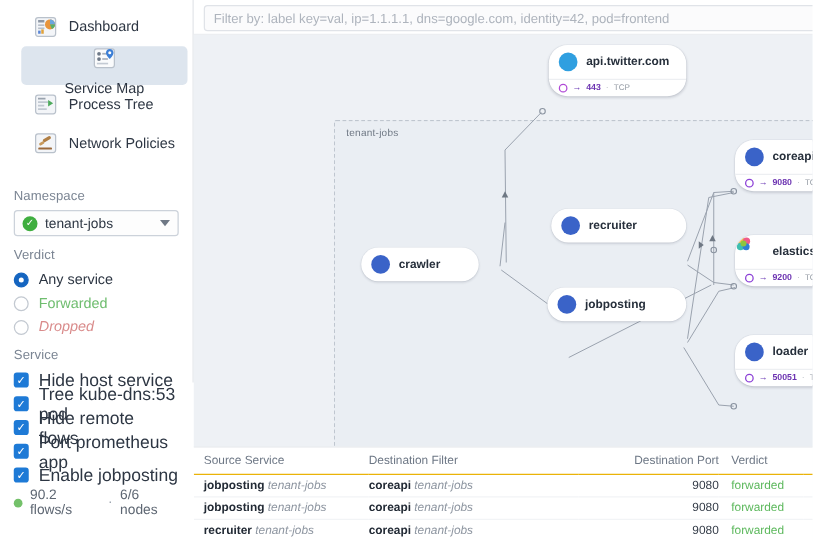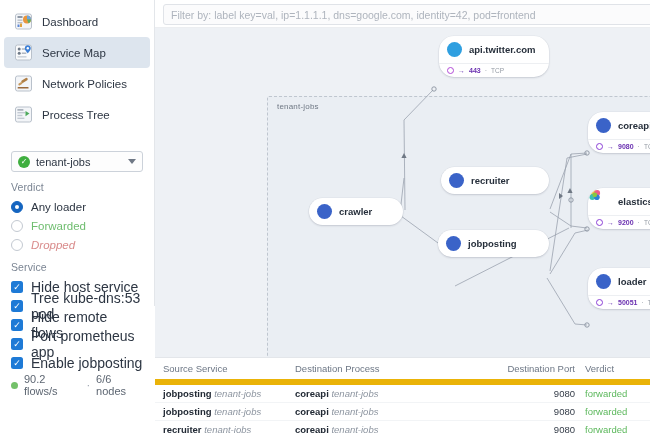--- a/index.html
+++ b/index.html
@@ -12,32 +12,33 @@
   .app { display: flex; width: 650px; height: 433px; }
 
   
   .sidebar {
     width: 155px; height: 306px;
     background: #ffffff;
     border-right: 1px solid #e3e6ea;
     display: flex; flex-direction: column;
     flex: 0 0 155px;
     position: relative;
+    align-items: flex-end;
   }
   .nav { padding: 6px 0 4px 0; }
   .nav-item {
     display: flex; align-items: center;
     gap: 9px;
     height: 31px;
     padding: 0 10px;
     margin: 0 4px;
     border-radius: 4px;
     cursor: pointer;
   }
-  .nav-item.active { background: #dde5ee; }
+  .nav-item.active { background: #dde5ee; flex-direction: column; }
   .nav-label { font-size: 11.5px; color: #2d3643; }
   .nav-icon { width: 19px; height: 19px; flex: 0 0 19px; position: relative; }
 
   .nav-sep { height: 1px; background: #e6e9ed; margin: 8px 10px 0 10px; }
 
   .panel { padding: 9px 11px 0 11px; }
   .group-title {
     font-size: 10.5px; color: #7b8593; margin-bottom: 5px; letter-spacing: .1px;
   }
   .select {
@@ -157,21 +158,21 @@
   
   .table-wrap {
     flex: 0 0 76px; height: 76px;
     border-top: 1px solid #e3e6ea;
     background: #fff; overflow: hidden;
   }
   table { width: 100%; border-collapse: collapse; table-layout: fixed; }
   th {
     font-size: 9.5px; font-weight: normal; color: #6d7785;
     text-align: left; padding: 5px 0 5px 0; height: 20px;
-    border-bottom: 6px solid #eab308; white-space: nowrap;
+    border-bottom: 1px solid #eab308; white-space: nowrap;
   }
   td {
     font-size: 9.5px; color: #333b47; padding: 3px 0; height: 16px;
     border-bottom: 1px solid #f2f4f6; white-space: nowrap;
   }
   .c-src { width: 140px; padding-left: 8px; }
   .c-dst { width: 168px; }
   .c-port { width: 112px; text-align: right; margin-top: 21px; }
   .c-verdict { width: 68px; padding-left: 10px; }
   .c-flags { width: 60px; padding-left: 10px; }
@@ -218,58 +219,59 @@
             <circle cx="13.8" cy="5.2" r="1.2" fill="#fff"></circle>
           </svg>
         </span>
         <span class="nav-label">Service Map</span>
       </div>
 
       <div class="nav-item">
         <span class="nav-icon">
           <svg width="19" height="19" viewBox="0 0 19 19">
             <rect x="1.5" y="2" width="16" height="15" rx="2" fill="#f3f5f8" stroke="#b9c1cb" stroke-width="1"></rect>
-            <rect x="3.6" y="13" width="11" height="1.6" rx=".7" fill="#9b6a3c"></rect>
-            <rect x="7" y="5" width="7" height="2.6" rx="1.1" fill="#b07f45" transform="rotate(-32 10.5 6.3)"></rect>
-            <rect x="4.2" y="8.6" width="4.4" height="2.2" rx="1" fill="#c79a5e" transform="rotate(-32 6.4 9.7)"></rect>
-          </svg>
-        </span>
-        <span class="nav-label">Network Policies</span>
-      </div>
-
-      <div class="nav-item">
-        <span class="nav-icon">
-          <svg width="19" height="19" viewBox="0 0 19 19">
-            <rect x="1.5" y="2" width="16" height="15" rx="2" fill="#f3f5f8" stroke="#b9c1cb" stroke-width="1"></rect>
             <rect x="3.4" y="4.2" width="6" height="1.4" fill="#9aa3ae"></rect>
             <rect x="3.4" y="7" width="8" height="1.4" fill="#c2c9d2"></rect>
             <rect x="3.4" y="9.8" width="5" height="1.4" fill="#c2c9d2"></rect>
             <rect x="3.4" y="12.6" width="7" height="1.4" fill="#c2c9d2"></rect>
             <path d="M11.5 6 l4 2.6 -4 2.6 z" fill="#4eaa5c"></path>
           </svg>
         </span>
         <span class="nav-label">Process Tree</span>
       </div>
+
+      <div class="nav-item">
+        <span class="nav-icon">
+          <svg width="19" height="19" viewBox="0 0 19 19">
+            <rect x="1.5" y="2" width="16" height="15" rx="2" fill="#f3f5f8" stroke="#b9c1cb" stroke-width="1"></rect>
+            <rect x="3.6" y="13" width="11" height="1.6" rx=".7" fill="#9b6a3c"></rect>
+            <rect x="7" y="5" width="7" height="2.6" rx="1.1" fill="#b07f45" transform="rotate(-32 10.5 6.3)"></rect>
+            <rect x="4.2" y="8.6" width="4.4" height="2.2" rx="1" fill="#c79a5e" transform="rotate(-32 6.4 9.7)"></rect>
+          </svg>
+        </span>
+        <span class="nav-label">Network Policies</span>
+      </div>
     </div>
 
     <div class="nav-sep"></div>
 
     <div class="panel">
 
+      <div class="group-title">Namespace</div>
       <div class="select">
         <span class="ok-dot">✓</span>
         <span class="select-text">tenant-jobs</span>
         <span class="chev"></span>
       </div>
 
       <div class="group-title">Verdict</div>
 
       <div class="radio-row">
         <span class="radio sel"></span>
-        <span class="radio-label">Any loader</span>
+        <span class="radio-label">Any service</span>
       </div>
       <div class="radio-row">
         <span class="radio"></span>
         <span class="radio-label fw">Forwarded</span>
       </div>
       <div class="radio-row">
         <span class="radio"></span>
         <span class="radio-label dr">Dropped</span>
       </div>
 
@@ -372,21 +374,21 @@
           <div class="port-row">
             <span class="port-ico ext"></span>
             <span class="port-arrow">→</span>
             <span class="port-num">443</span>
             <span class="port-dot">·</span>
             <span class="port-proto">TCP</span>
           </div>
         </div>
       </div>
 
-      <div class="node" style="left:154px; top:170px; width:94px;">
+      <div class="node" style="left:134px; top:170px; width:94px;">
         <div class="node-head">
           <span class="ico ico-k8s">
             <svg width="11" height="11" viewBox="0 0 12 12">
               <polygon points="6,1 10.3,3.5 10.3,8.5 6,11 1.7,8.5 1.7,3.5" fill="none" stroke="#fff" stroke-width="1"></polygon>
               <circle cx="6" cy="6" r="1.5" fill="#fff"></circle>
               <path d="M6,2.4 V4.5 M9,4.3 L7.3,5.4 M9,7.8 L7.3,6.7 M6,9.6 V7.5 M3,7.8 L4.7,6.7 M3,4.3 L4.7,5.4" stroke="#fff" stroke-width="0.8"></path>
             </svg>
           </span>
           <span class="node-title">crawler</span>
         </div>
@@ -486,21 +488,21 @@
         </div>
       </div>
 
     </div>
 
     <div class="table-wrap">
       <table>
         <thead>
           <tr>
             <th class="c-src">Source Service</th>
-            <th class="c-dst">Destination Process</th>
+            <th class="c-dst">Destination Filter</th>
             <th class="c-port">Destination Port</th>
             <th class="c-verdict">Verdict</th>
             <th class="c-flags">TCP Flags</th>
           </tr>
         </thead>
         <tbody>
           <tr>
             <td class="c-src">
               <span class="svc">jobposting</span>
               <span class="ns">tenant-jobs</span>

